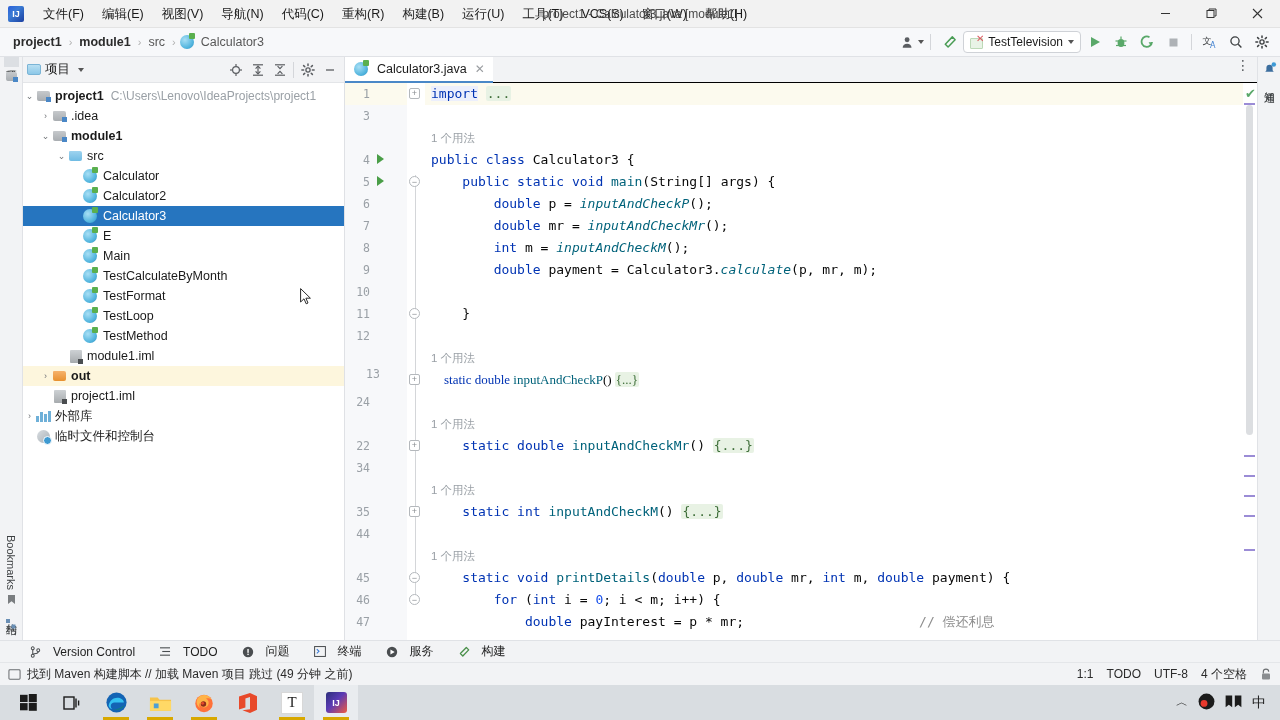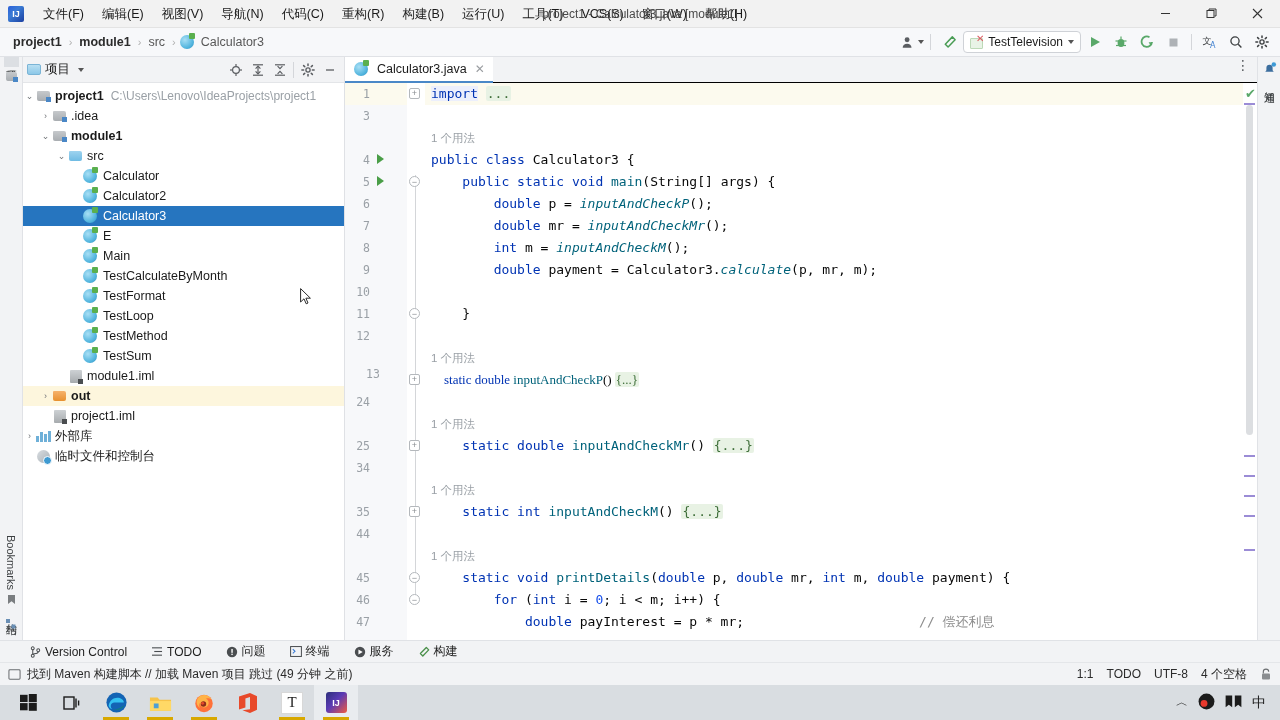--- a/index.html
+++ b/index.html
@@ -191,21 +191,21 @@
     display:flex; flex-direction:column; align-items:center; padding-top:4px;
   }
   .bell { width:15px; height:15px; position:relative; margin-bottom:2px; }
 
   
   .toolwin {
     height:22px; flex:0 0 22px; background:#f2f3f5; border-top:1px solid #e0e2e6;
     display:flex; align-items:center; padding-left:26px; gap:16px;
   }
   .tw {
-    display:flex; align-items:center; gap:4px; font-size:12px; color:#1f1f1f;
+    display:flex; align-items:center; gap:12px; font-size:12px; color:#1f1f1f;
     padding:1px 4px; border-radius:3px; white-space:nowrap;
   }
   .statusbar {
     height:23px; flex:0 0 23px; background:#f2f3f5; border-top:1px solid #e4e6e9;
     display:flex; align-items:center; padding:0 8px; font-size:12px; color:#2b2b2b;
   }
   .sb-left { display:flex; align-items:center; gap:6px; }
   .sb-right { margin-left:auto; display:flex; align-items:center; gap:13px; }
   .lock-ic { width:12px; height:13px; position:relative; }
 
@@ -536,27 +536,20 @@
               <span class="jclass-ic"></span>
             </span>
             <span class="tlabel">TestLoop</span>
           </div>
           <div class="trow">
             <span class="arrow none" style="margin-left: 48px;"></span>
             <span class="tico">
               <span class="jclass-ic"></span>
             </span>
             <span class="tlabel">TestMethod</span>
-          </div>
-          <div class="trow">
-            <span class="arrow none" style="margin-left: 48px;"></span>
-            <span class="tico">
-              <span class="jclass-ic"></span>
-            </span>
-            <span class="tlabel">TestSum</span>
           </div>
           <div class="trow">
             <span class="arrow none" style="margin-left: 32px;"></span>
             <span class="tico">
               <span class="iml"></span>
             </span>
             <span class="tlabel">module1.iml</span>
           </div>
           <div class="trow hl">
             <span class="arrow" style="margin-left: 16px;">›</span>
@@ -617,21 +610,21 @@
             <div class="grun" style="top: 88px;"><span class="play-tri"></span></div>
             <div class="gline" style="top: 110px;">6</div>
             <div class="gline" style="top: 132px;">7</div>
             <div class="gline" style="top: 154px;">8</div>
             <div class="gline" style="top: 176px;">9</div>
             <div class="gline" style="top: 198px;">10</div>
             <div class="gline" style="top: 220px;">11</div>
             <div class="gline" style="top: 242px;">12</div>
             <div class="gline" style="top: 280px; padding-left: 20px;">13</div>
             <div class="gline" style="top: 308px;">24</div>
-            <div class="gline" style="top: 352px;">25</div>
+            <div class="gline" style="top: 352px;">22</div>
             <div class="gline" style="top: 374px;">34</div>
             <div class="gline" style="top: 418px;">35</div>
             <div class="gline" style="top: 440px;">44</div>
             <div class="gline" style="top: 484px;">45</div>
             <div class="gline" style="top: 506px;">46</div>
             <div class="gline" style="top: 528px;">47</div>
           </div>
         <div class="foldcol" id="foldcol">
             <div class="fold-line" style="top: 92px; height: 420px;"></div>
             <div class="fmark" style="top: 5px;">

